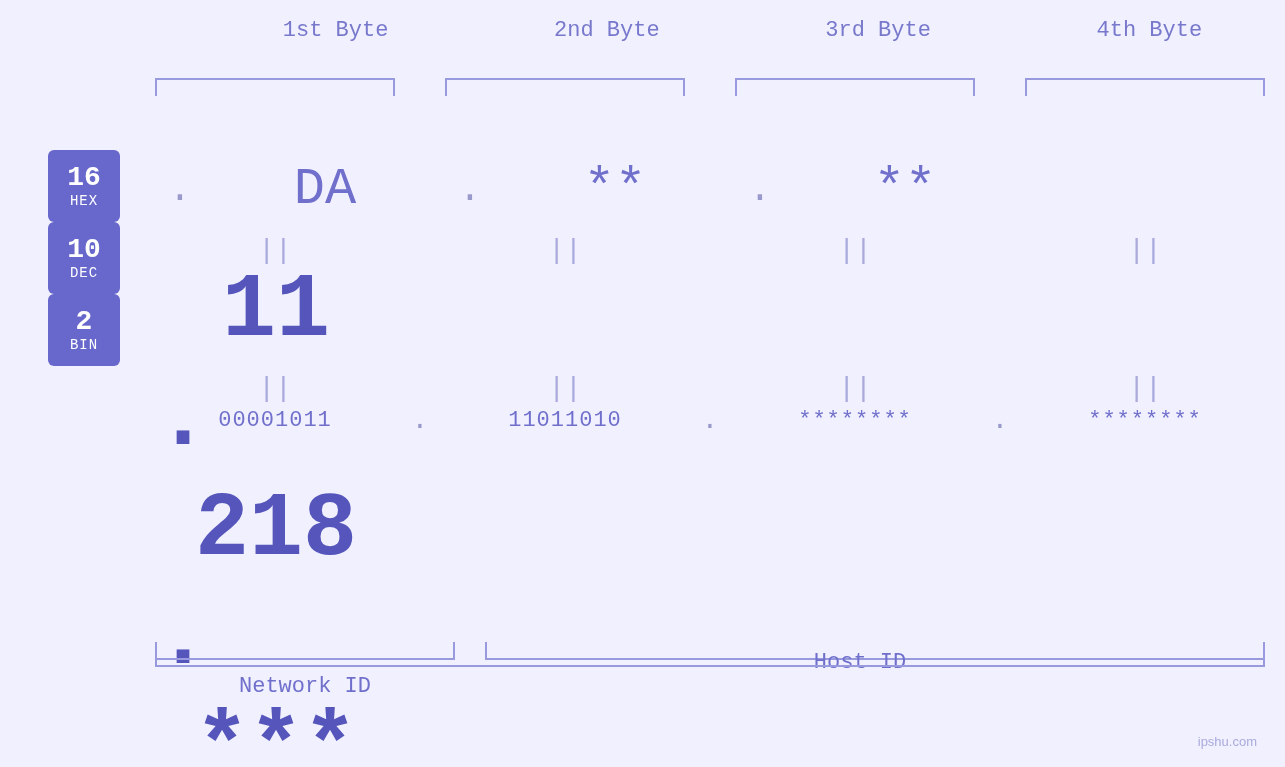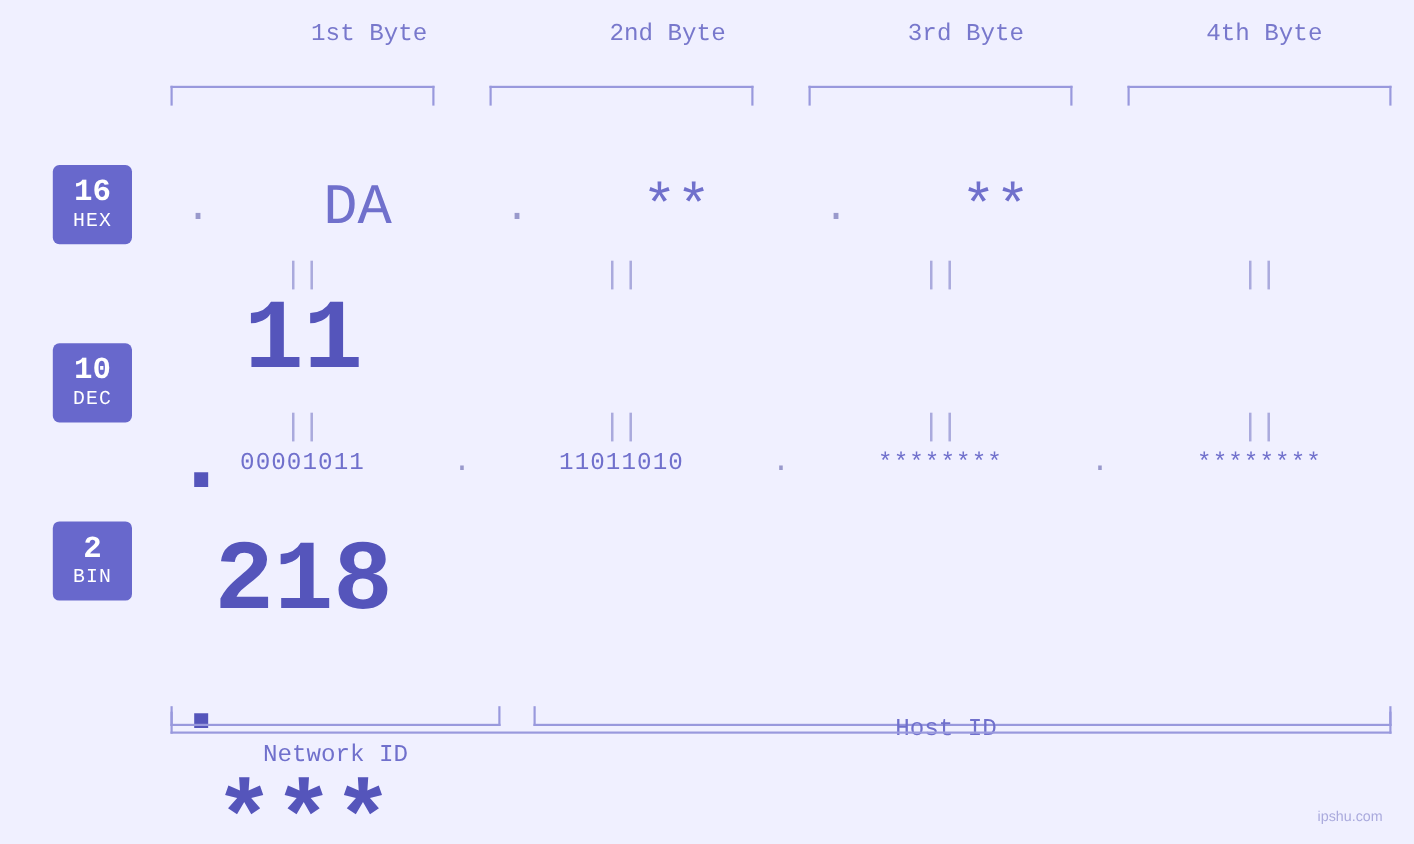--- a/index.html
+++ b/index.html
@@ -43,21 +43,20 @@
 
     .byte-header:first-child { margin-left: 200px; }
 
     
     .base-boxes {
       position: absolute;
       left: 48px;
       top: 150px;
       display: flex;
       flex-direction: column;
-      gap: 90px;
     }
 
     .base-box {
       width: 72px;
       height: 72px;
       background: #6868cc;
       border-radius: 6px;
       display: flex;
       flex-direction: column;
       align-items: center;
@@ -66,21 +65,21 @@
       font-family: 'Courier New', monospace;
     }
 
     .base-box .num {
       font-size: 28px;
       font-weight: bold;
       line-height: 1.1;
     }
 
     .base-box .label {
-      font-size: 18px;
+      font-size: 14px;
       letter-spacing: 1px;
     }
 
     
     .content-area {
       position: absolute;
       top: 105px;
       left: 155px;
       right: 20px;
       bottom: 100px;

